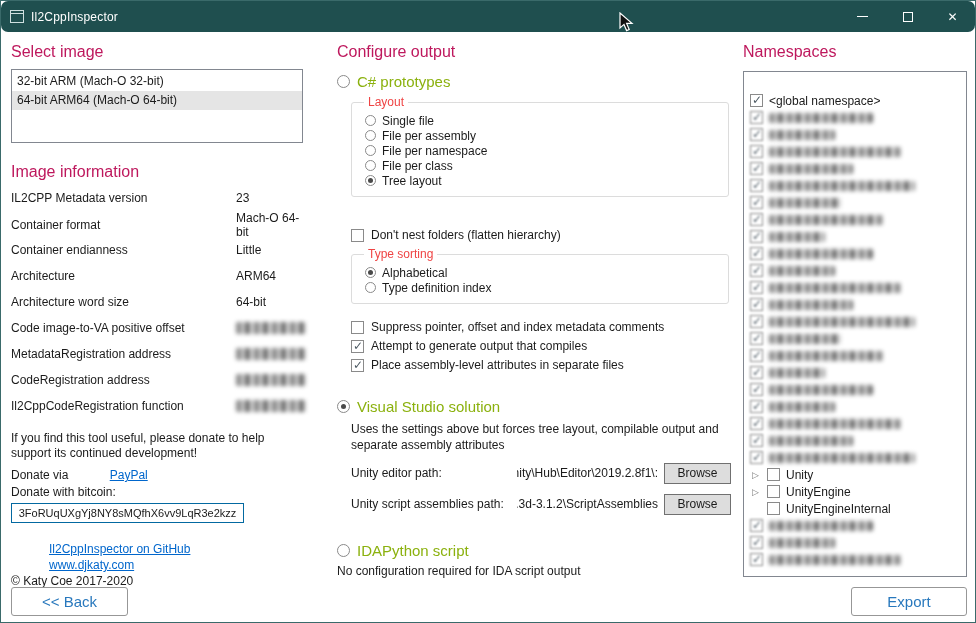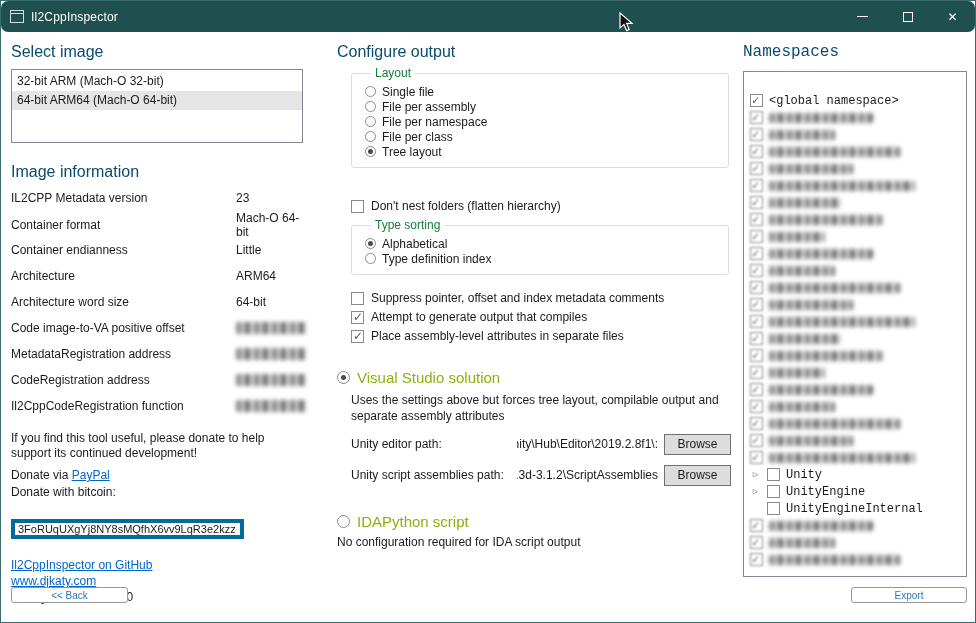--- a/index.html
+++ b/index.html
@@ -43,24 +43,24 @@
     display: flex; align-items: center; justify-content: center;
     cursor: default;
   }
   .min-glyph { width: 11px; height: 1px; background: #fff; display: block; }
   .max-glyph { width: 10px; height: 10px; border: 1px solid #fff; display: block; }
   .close-glyph { font-size: 12px; line-height: 1; }
   .cursor { position: absolute; left: 618px; top: 11px; z-index: 50; }
 
   
   h2.section {
-    font-size: 16px; font-weight: 400; color: #0c4a6e;
+    font-size: 16px; font-weight: 400; color: #be185d;
   }
   .green-label { font-size: 15px; color: #8bb10e; }
-  a.link { color: #0066cc; text-decoration: underline; cursor: pointer; }
+  a.link { color: #0066cc; text-decoration: underline; cursor: pointer; margin-left: 38px; }
 
   .radio {
     width: 13px; height: 13px; border: 1px solid #8a8a8a; border-radius: 50%;
     background: #fff; display: inline-block; position: relative; flex: none;
   }
   .radio.checked::after {
     content: ""; position: absolute; left: 3px; top: 3px; right: 3px; bottom: 3px;
     border-radius: 50%; background: #4a4a4a;
   }
   .checkbox {
@@ -76,64 +76,64 @@
 
   .redact {
     display: inline-block; height: 12px; width: 70px; border-radius: 2px;
     background: repeating-linear-gradient(90deg,#8a8a8a 0 5px,#c9c9c9 5px 9px,#6f6f6f 9px 14px,#d6d6d6 14px 18px);
     filter: blur(2px);
   }
 
   
   .col-left  { position: absolute; left: 10px;  top: 38px; width: 292px; }
   .col-mid   { position: absolute; left: 336px; top: 38px; width: 394px; }
-  .col-right { position: absolute; left: 742px; top: 38px; width: 224px; font-family: Liberation Mono, monospace; }
+  .col-right { position: absolute; left: 742px; top: 38px; width: 224px; }
 
   
   .col-left h2 { margin: 4px 0 8px; }
   .listbox {
     border: 1px solid #828790; height: 74px; padding-top: 2px; background: #fff;
   }
   .lb-item { height: 19px; line-height: 19px; padding: 0 5px; cursor: default; }
   .lb-item.selected { background: #e5e5e5; }
   .info-heading { margin: 20px 0 4px !important; }
   .info-row {
     display: grid; grid-template-columns: 225px 1fr; height: 26px; align-items: center;
   }
   .donate-text { margin-top: 12px; line-height: 15px; width: 280px; }
   .paypal-line { margin-top: 7px; }
   .bitcoin-label { margin-top: 3px; }
   .bitcoin-input {
-    margin-top: 20px; width: 233px; height: 20px;
-    border: 4px solid #0369a1; font-family: "Liberation Sans","DejaVu Sans",sans-serif;
-    font-size: 11px; padding: 1px 3px; color: #1b1b1b;
+    margin-top: 4px; width: 233px; height: 20px;
+    border: 1px solid #0369a1; font-family: "Liberation Sans","DejaVu Sans",sans-serif;
+    font-size: 11px; padding: 1px 3px; color: #1b1b1b; text-align: center;
   }
   .links-block { margin-top: 18px; line-height: 16px; }
   .copyright { color: #1b1b1b; }
 
   .btn-big {
-    position: absolute; height: 16px;
+    position: absolute; height: 29px;
     background: #fff; border: 1px solid #979797; border-radius: 3px;
-    color: #2878bd; font-size: 10px;
+    color: #2878bd; font-size: 15px;
     font-family: "Liberation Sans","DejaVu Sans",sans-serif;
     cursor: default;
   }
   .back-btn { left: 10px; top: 586px; width: 117px; }
   .export-btn { left: 850px; top: 586px; width: 116px; }
 
   
   .col-mid h2 { margin: 4px 0 12px; }
   .groupbox {
     position: relative; margin: 12px 0 0 14px; width: 378px;
     border: 1px solid #dcdcdc; border-radius: 3px;
     padding: 10px 10px 8px 13px;
   }
   .gb-label {
-    position: absolute; top: -8px; left: 19px;
-    background: #fff; padding: 0 4px; color: #15803d;
+    position: absolute; top: -8px; left: 12px;
+    background: #fff; padding: 0 4px; color: #ef4444;
   }
   .gb-opt { height: 15px; display: flex; align-items: center; gap: 6px; }
   .gb-opt .radio { width: 11px; height: 11px; }
   .gb-opt .radio.checked::after { left: 2px; top: 2px; right: 2px; bottom: 2px; }
   .mid-check { margin: 31px 0 0 14px; }
   .mid-check + .mid-check { margin-top: 5px; }
   .vs-radio { margin-top: 26px; }
   .vs-desc { margin: 6px 0 0 14px; line-height: 16px; width: 382px; }
   .path-row {
     margin: 9px 0 0 14px; width: 380px; height: 22px;
@@ -255,20 +255,24 @@
       <div><a class="link">www.djkaty.com</a></div>
       <div class="copyright">© Katy Coe 2017-2020</div>
     </div>
   </div>
 
   <button class="btn-big back-btn">&lt;&lt; Back</button>
 
   <div class="col-mid">
     <h2 class="section">Configure output</h2>
 
+    <div class="ctl-row">
+      <span class="radio"></span>
+      <span class="green-label">C# prototypes</span>
+    </div>
 
     <div class="groupbox">
       <span class="gb-label">Layout</span>
       <div class="gb-opt">
         <span class="radio"></span>
         <span>Single file</span>
       </div>
       <div class="gb-opt">
         <span class="radio"></span>
         <span>File per assembly</span>

